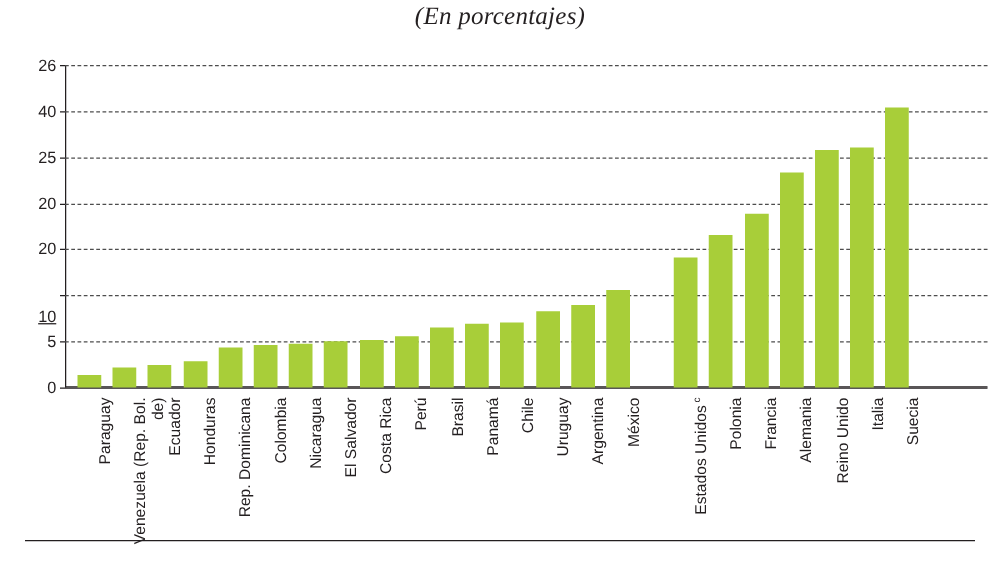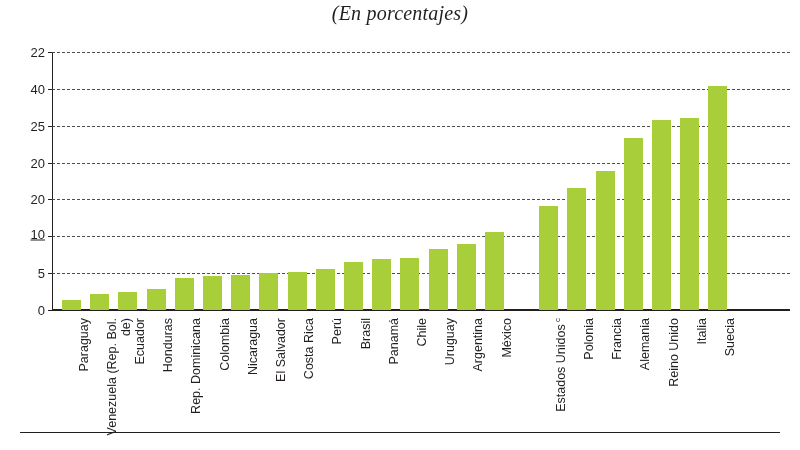--- a/index.html
+++ b/index.html
@@ -115,36 +115,36 @@
   <div id="plot">
     <div id="plot-frame"></div>
     <div id="gridlines">
         <div class="gridline" style="top: 258px; border-top: 1px solid rgb(35, 31, 32);"></div>
         <div class="ytick-label" style="top: 258px;">0</div>
         <div class="ytick-mark" style="top: 258px;"></div>
         <div class="gridline" style="top: 221.143px;"></div>
         <div class="ytick-label" style="top: 221.143px;">5</div>
         <div class="ytick-mark" style="top: 221.143px;"></div>
         <div class="gridline" style="top: 184.286px;"></div>
-        <div class="ytick-label" style="top: 182px; text-decoration: underline;">10</div>
+        <div class="ytick-label" style="top: 201px; text-decoration: underline;">10</div>
         <div class="ytick-mark" style="top: 184.286px;"></div>
         <div class="gridline" style="top: 147.429px;"></div>
         <div class="ytick-label" style="top: 147.429px;">20</div>
         <div class="ytick-mark" style="top: 147.429px;"></div>
         <div class="gridline" style="top: 110.571px;"></div>
         <div class="ytick-label" style="top: 110.571px; margin-left: 44px;">20</div>
         <div class="ytick-mark" style="top: 110.571px;"></div>
         <div class="gridline" style="top: 73.7143px;"></div>
         <div class="ytick-label" style="top: 73.7143px;">25</div>
         <div class="ytick-mark" style="top: 73.7143px;"></div>
         <div class="gridline" style="top: 36.8571px;"></div>
         <div class="ytick-label" style="top: 36.8571px;">40</div>
         <div class="ytick-mark" style="top: 36.8571px;"></div>
         <div class="gridline" style="top: 0px;"></div>
-        <div class="ytick-label" style="top: 0px;">22</div>
+        <div class="ytick-label" style="top: 0px;">26</div>
         <div class="ytick-mark" style="top: 0px;"></div>
       </div>
     <div id="bars">
         <div class="bar" title="Paraguay: 1.3" style="left: 10px; width: 19px; height: 9.58286px; background: rgb(168, 206, 57);"></div>
         <div class="bar-label" style="left: 24.5px;">Paraguay</div>
         <div class="bar" title="Venezuela (Rep. Bol. de): 2.2" style="left: 38.2px; width: 19px; height: 16.2171px; background: rgb(168, 206, 57);"></div>
         <div class="bar-label two-line" style="left: 52.7px;">Venezuela (Rep. Bol. de)</div>
         <div class="bar" title="Ecuador: 2.5" style="left: 66.4px; width: 19px; height: 18.4286px; background: rgb(168, 206, 57);"></div>
         <div class="bar-label" style="left: 80.9px;">Ecuador</div>
         <div class="bar" title="Honduras: 2.9" style="left: 94.6px; width: 19px; height: 21.3771px; background: rgb(168, 206, 57);"></div>

